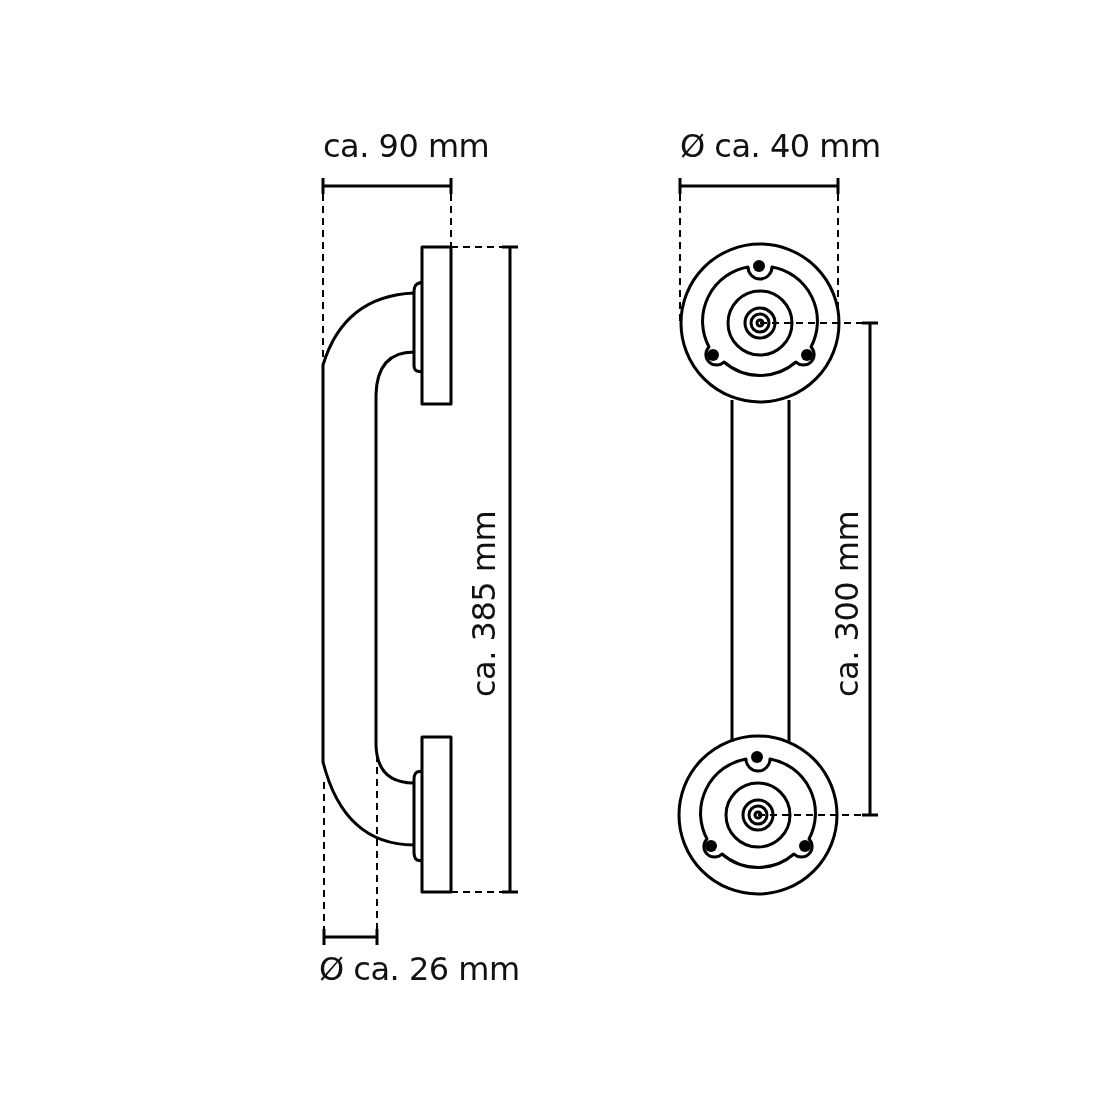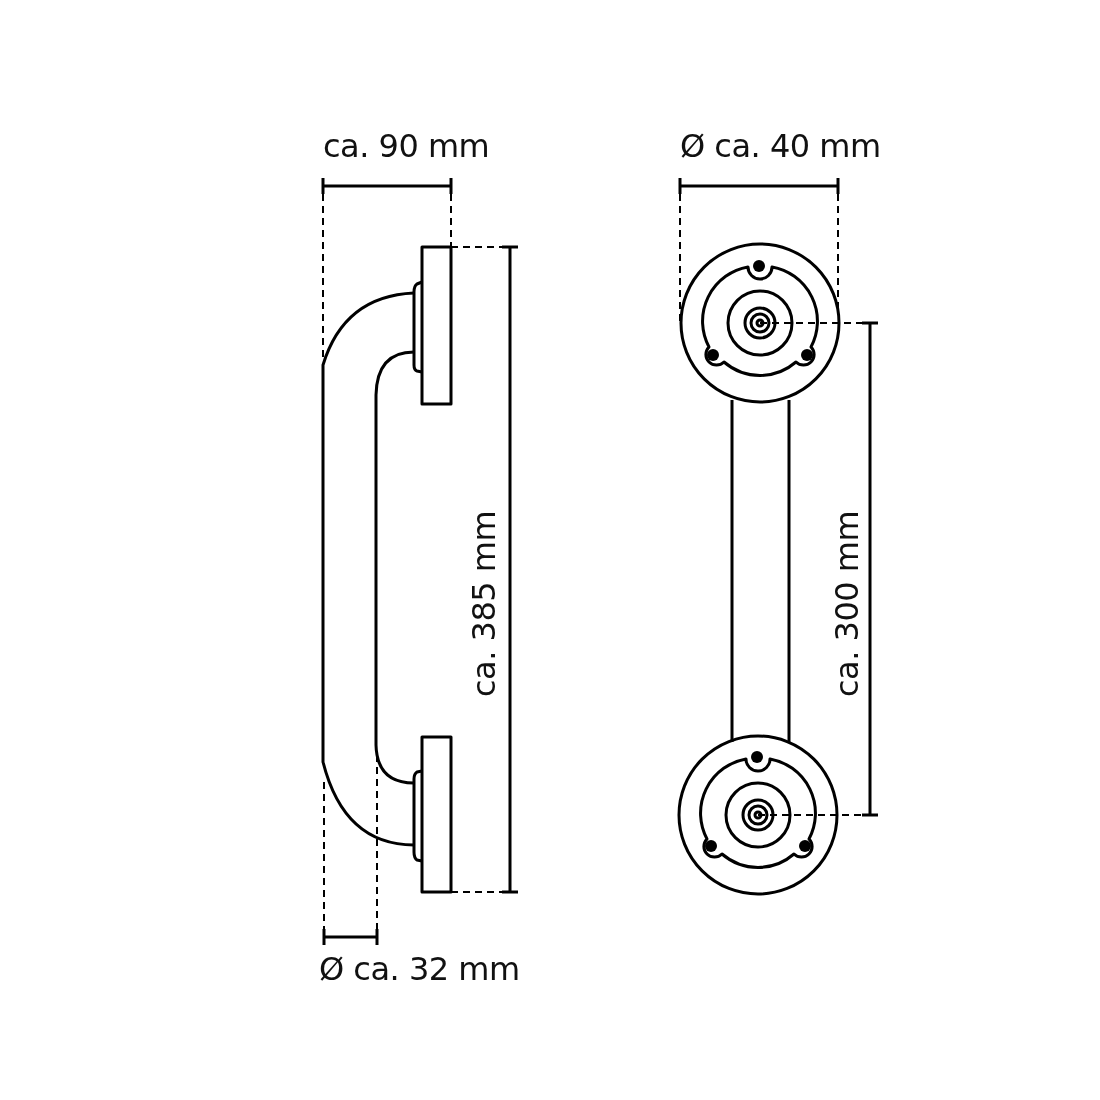--- a/index.html
+++ b/index.html
@@ -96,16 +96,16 @@
       <line class="ln" x1="826" y1="323" x2="826" y2="815"></line>
       <line class="ln" x1="818" y1="323" x2="834" y2="323"></line>
       <line class="ln" x1="818" y1="815" x2="834" y2="815"></line>
     </g>
   </g>
 </svg>
 
 
 <div class="lbl" style="left:279px; top:130px;">ca. 90 mm</div>
 <div class="lbl vert" style="left:424px; top:697px;">ca. 385 mm</div>
-<div class="lbl" style="left:275px; top:953px;">Ø ca. 32 mm</div>
+<div class="lbl" style="left:275px; top:953px;">Ø ca. 26 mm</div>
 <div class="lbl" style="left:636px; top:130px;">Ø ca. 40 mm</div>
 <div class="lbl vert" style="left:787px; top:697px;">ca. 300 mm</div>
 </div>
 
 </body></html>

